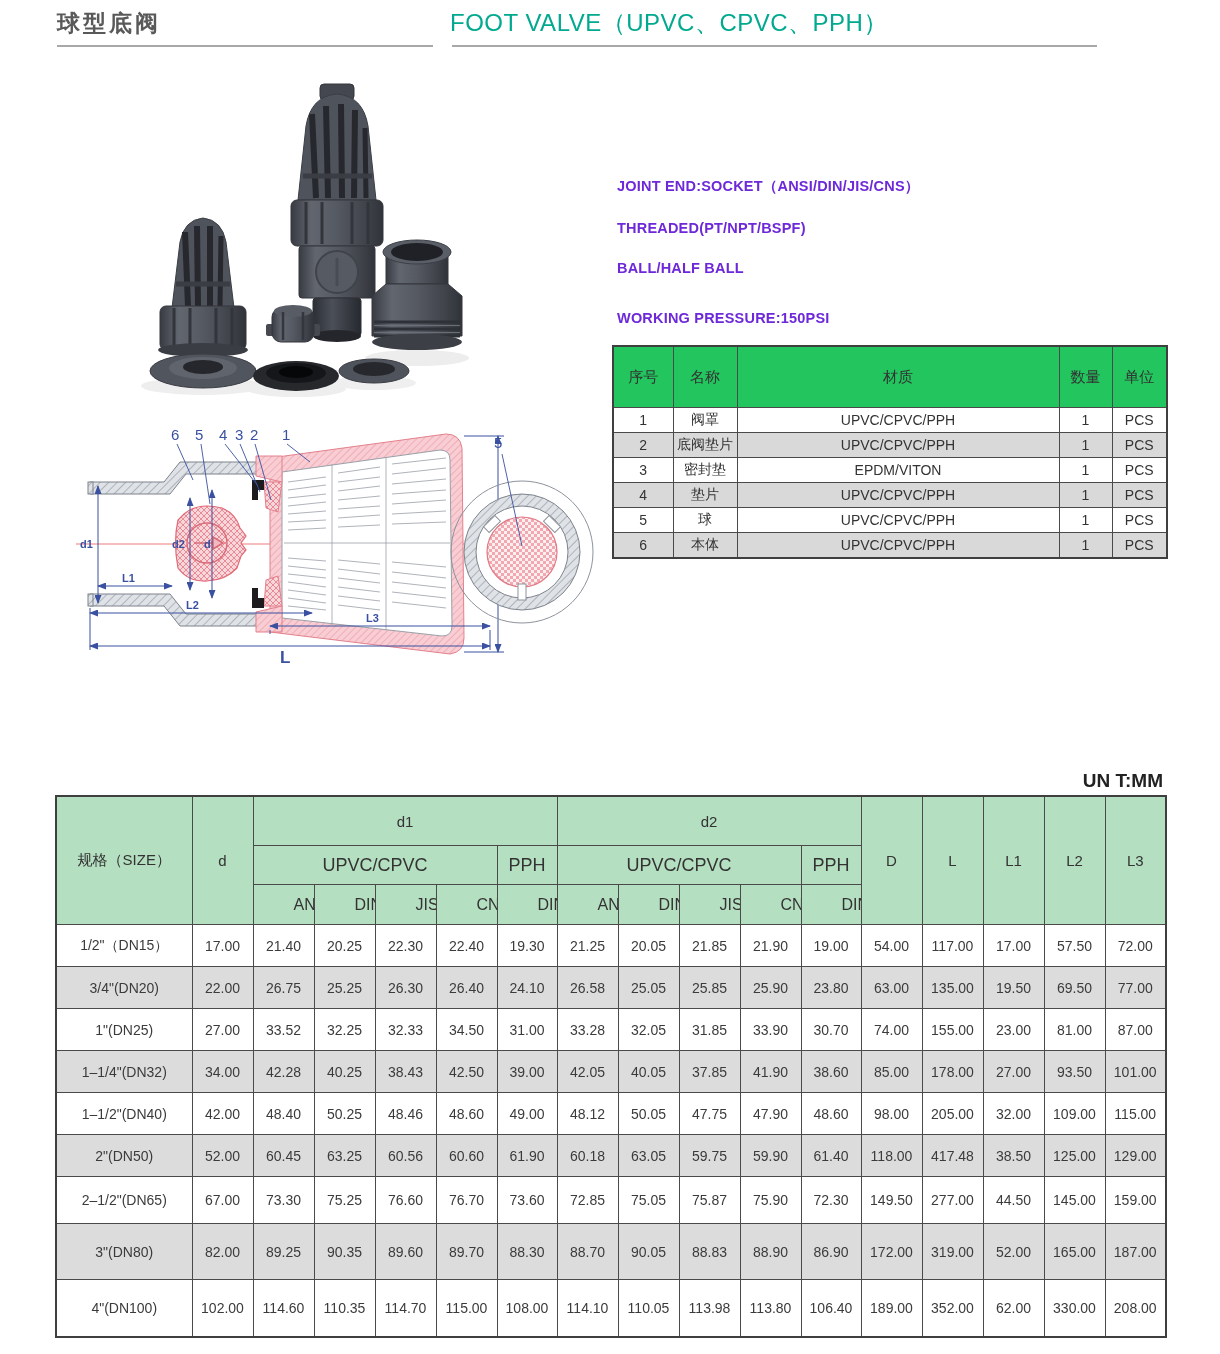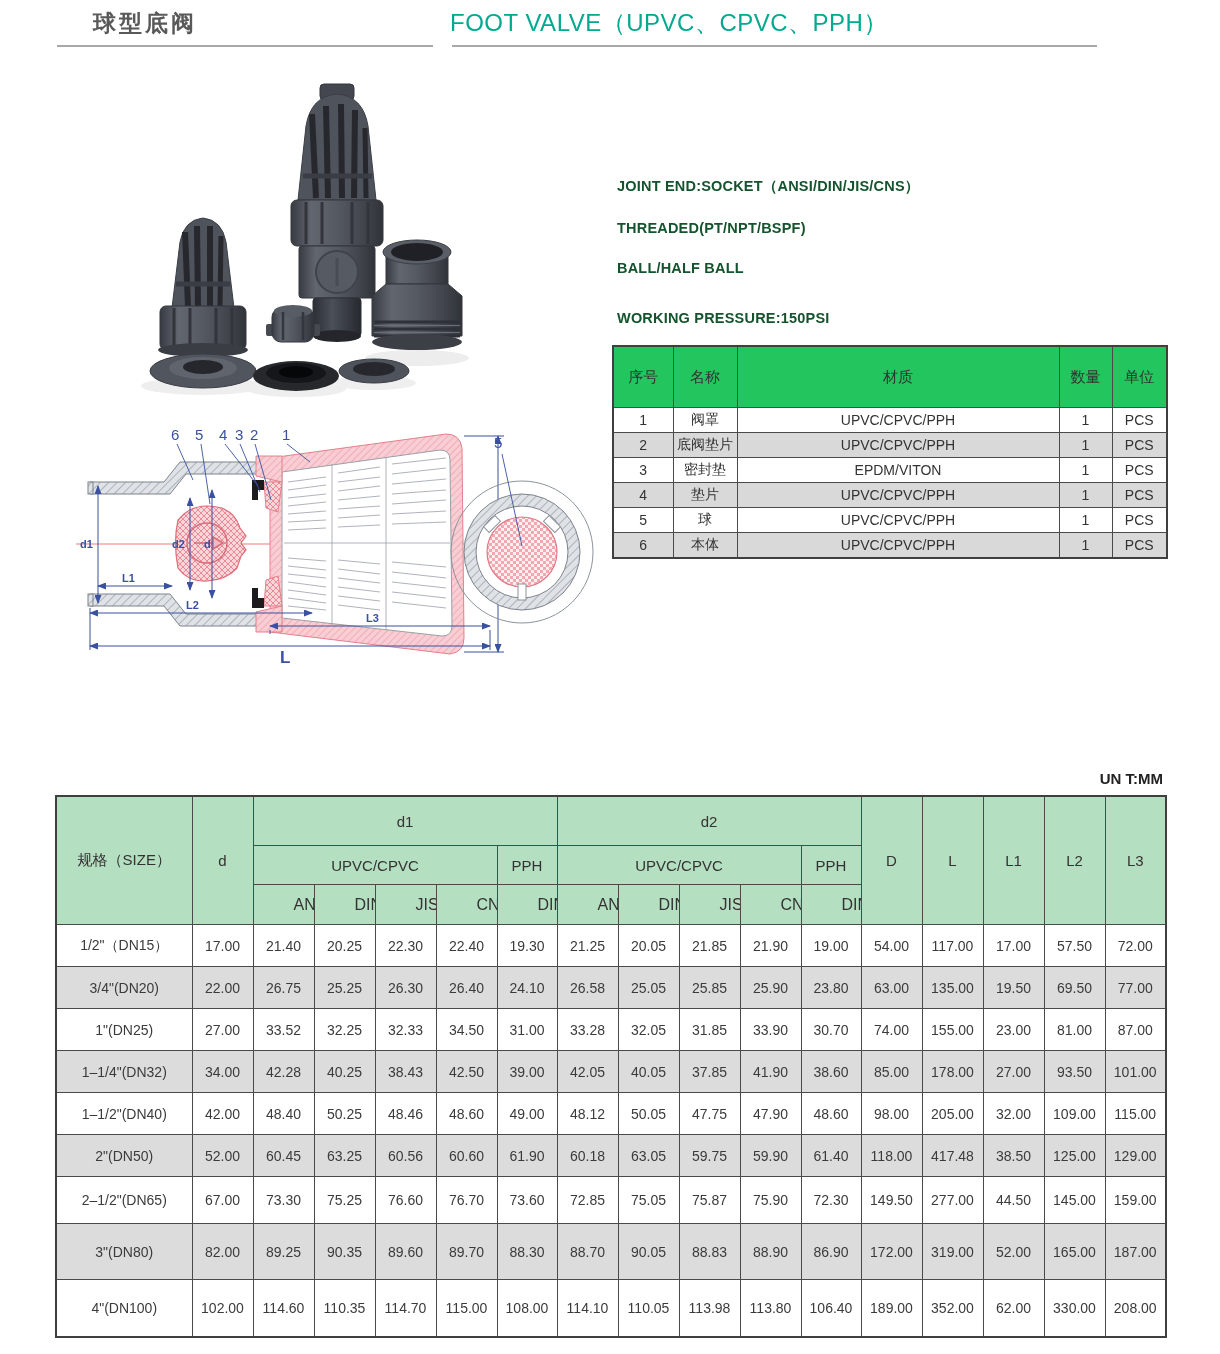--- a/index.html
+++ b/index.html
@@ -1,47 +1,47 @@
 <!DOCTYPE html>
 <html><head>
 <meta charset="utf-8">
 <style>
   html,body{margin:0;padding:0;background:#ffffff;}
   .page{position:relative;width:1220px;height:1354px;background:#fff;overflow:hidden;
         font-family:"Liberation Sans", sans-serif;color:#3c3c3c;}
   
-  .title-zh{position:absolute;left:57px;top:8px;font-size:23px;font-weight:700;color:#595959;letter-spacing:3px;margin-left:36px;}
+  .title-zh{position:absolute;left:57px;top:8px;font-size:23px;font-weight:700;color:#595959;letter-spacing:3px;}
   .title-en{position:absolute;left:450px;top:7px;font-size:24px;font-weight:500;color:#00A98F;letter-spacing:.5px;}
   .rule{position:absolute;top:45px;height:2px;background:#a8a8a8;}
   .rule.left{left:57px;width:376px;}
   .rule.right{left:452px;width:645px;}
   
-  .spec{position:absolute;left:617px;font-size:14.5px;font-weight:700;color:#14532d;letter-spacing:.2px;}
+  .spec{position:absolute;left:617px;font-size:14.5px;font-weight:700;color:#6d28d9;letter-spacing:.2px;}
   .spec.s0{top:177px}.spec.s1{top:220px}.spec.s2{top:260px}.spec.s3{top:310px}
   
   table{border-collapse:collapse;table-layout:fixed;}
   th,td{border:1px solid #4a4a4a;text-align:center;vertical-align:middle;overflow:hidden;white-space:nowrap;}
   #parts-table{position:absolute;left:612px;top:345px;width:554px;border:2px solid #3f3f3f;}
   #parts-table th{background:#22c55e;font-weight:400;font-size:15px;height:58px;color:#333;}
   #parts-table td{font-size:14px;height:22px;color:#333;}
   #parts-table tbody tr:nth-child(even){background:#D9D9D9;}
   
   #dim-table{position:absolute;left:55px;top:795px;width:1110px;border:2px solid #3f3f3f;}
   #dim-table th{background:#B5DFC1;font-weight:400;color:#333;}
   #dim-table thead tr.h1 th{height:46px;font-size:15px;}
-  #dim-table thead tr.h2 th{height:36px;font-size:15px;}
+  #dim-table thead tr.h2 th{height:36px;font-size:18px;}
   #dim-table thead tr.h3 th{height:37px;font-size:16px;padding-left:40px;}
   #dim-table thead th.size-h{font-size:16px;}
   #dim-table td{font-size:14px;color:#3b3b3b;}
   #dim-table tbody tr{height:42px;background:#fff;}
   #dim-table tbody tr:nth-child(even){background:#DCDCDC;}
   #dim-table tbody tr:nth-child(7){height:47px;}
   #dim-table tbody tr:nth-child(8){height:56px;}
   #dim-table tbody tr:nth-child(9){height:57px;}
-  .un-note{position:absolute;right:57px;top:770px;font-size:15px;font-weight:700;color:#222;}
+  .un-note{position:absolute;right:57px;top:770px;font-size:19px;font-weight:700;color:#222;}
   
   .photo{position:absolute;left:100px;top:80px;}
   .drawing{position:absolute;left:60px;top:420px;}
   .dimtext{font-size:11px;fill:#3A50A0;font-weight:700;}
   .dimbig{font-size:17px;fill:#3A50A0;font-weight:700;}
   .callout{font-size:15px;fill:#3A50A0;font-weight:500;}
 </style>
 </head>
 <body>
 

